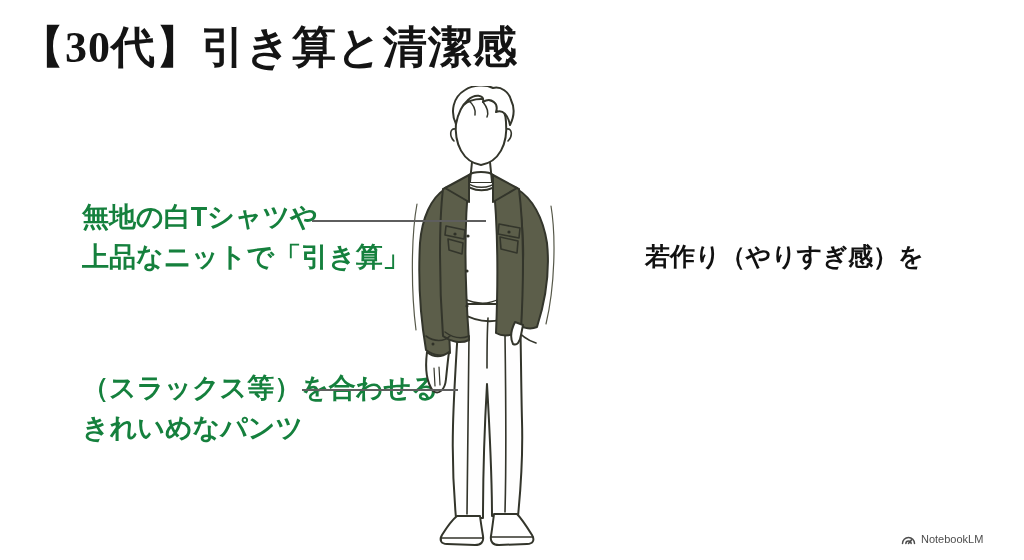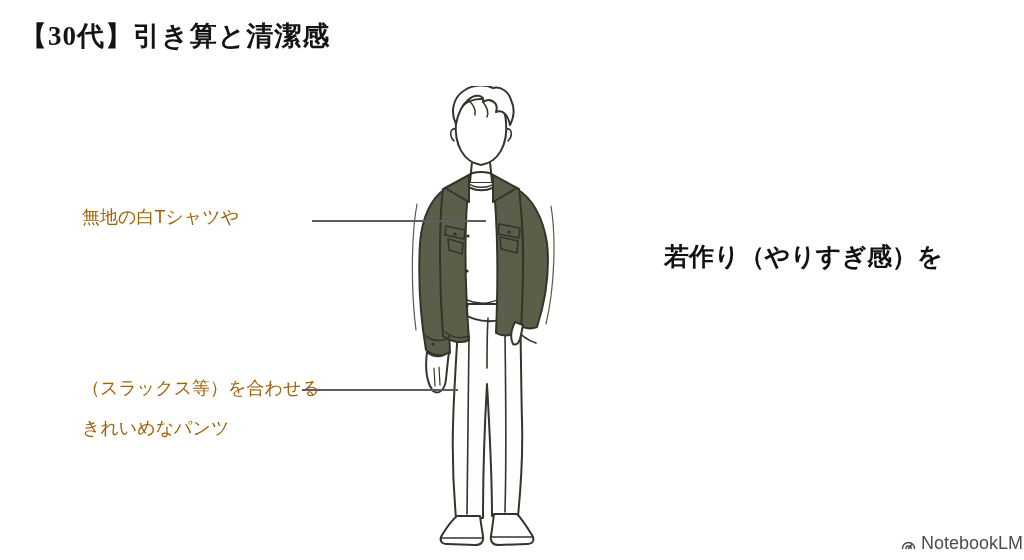--- a/index.html
+++ b/index.html
@@ -4,63 +4,64 @@
 <style>
   * { margin: 0; padding: 0; box-sizing: border-box; }
   html, body { width: 1024px; height: 560px; background: #ffffff; overflow: hidden; }
   body { position: relative; font-family: "Liberation Sans", sans-serif; }
 
   .canvas { position: absolute; inset: 0; background: #ffffff; }
 
   .page-title {
     position: absolute; left: 20px; top: 18px;
     font-family: "Liberation Serif", "DejaVu Serif", serif;
-    font-size: 27px; font-weight: 700; color: #141414;
+    font-size: 44px; font-weight: 700; color: #141414;
     letter-spacing: 1px; white-space: nowrap;
   }
 
   .callout {
     position: absolute;
-    font-size: 18px; font-weight: 400; color: #a16207;
+    font-size: 27px; font-weight: 700; color: #15803d;
     line-height: 40px; white-space: nowrap;
   }
   .callout-top    { left: 82px; top: 197px; }
   .callout-pants  { left: 82px; top: 368px; }
 
   .note {
     position: absolute; left: 645px; top: 235px;
     font-size: 25px; font-weight: 700; color: #111111;
-    line-height: 43px; white-space: nowrap; margin-left: 19px;
+    line-height: 43px; white-space: nowrap;
   }
 
   .connector {
     position: absolute; height: 2px; background: #5e5e5e; z-index: 2;
   }
   .connector-top   { left: 312px; top: 220px; width: 174px; }
   .connector-pants { left: 302px; top: 389px; width: 156px; }
 
   .figure-wrap { position: absolute; left: 393px; top: 86px; width: 234px; height: 470px; z-index: 1; }
   .figure-wrap svg { display: block; width: 100%; height: 100%; }
 
   .footer {
     position: absolute; left: 901px; top: 533px;
     display: flex; align-items: center; gap: 5px;
-    color: #4d4d4d; font-size: 18px; font-weight: 500;
+    color: #4d4d4d; font-size: 11px; font-weight: 500;
   }
   .footer svg { display: block; }
 </style>
 </head>
 <body>
 
 <div class="canvas">
 
   <h1 class="page-title">【30代】引き算と清潔感</h1>
 
   <div class="callout callout-top">
     <div>無地の白Tシャツや</div>
+    <div>上品なニットで「引き算」</div>
   </div>
   <div class="connector connector-top"></div>
 
   <div class="callout callout-pants">
     <div>（スラックス等）を合わせる</div>
     <div>きれいめなパンツ</div>
   </div>
   <div class="connector connector-pants"></div>
 
   <div class="note">

